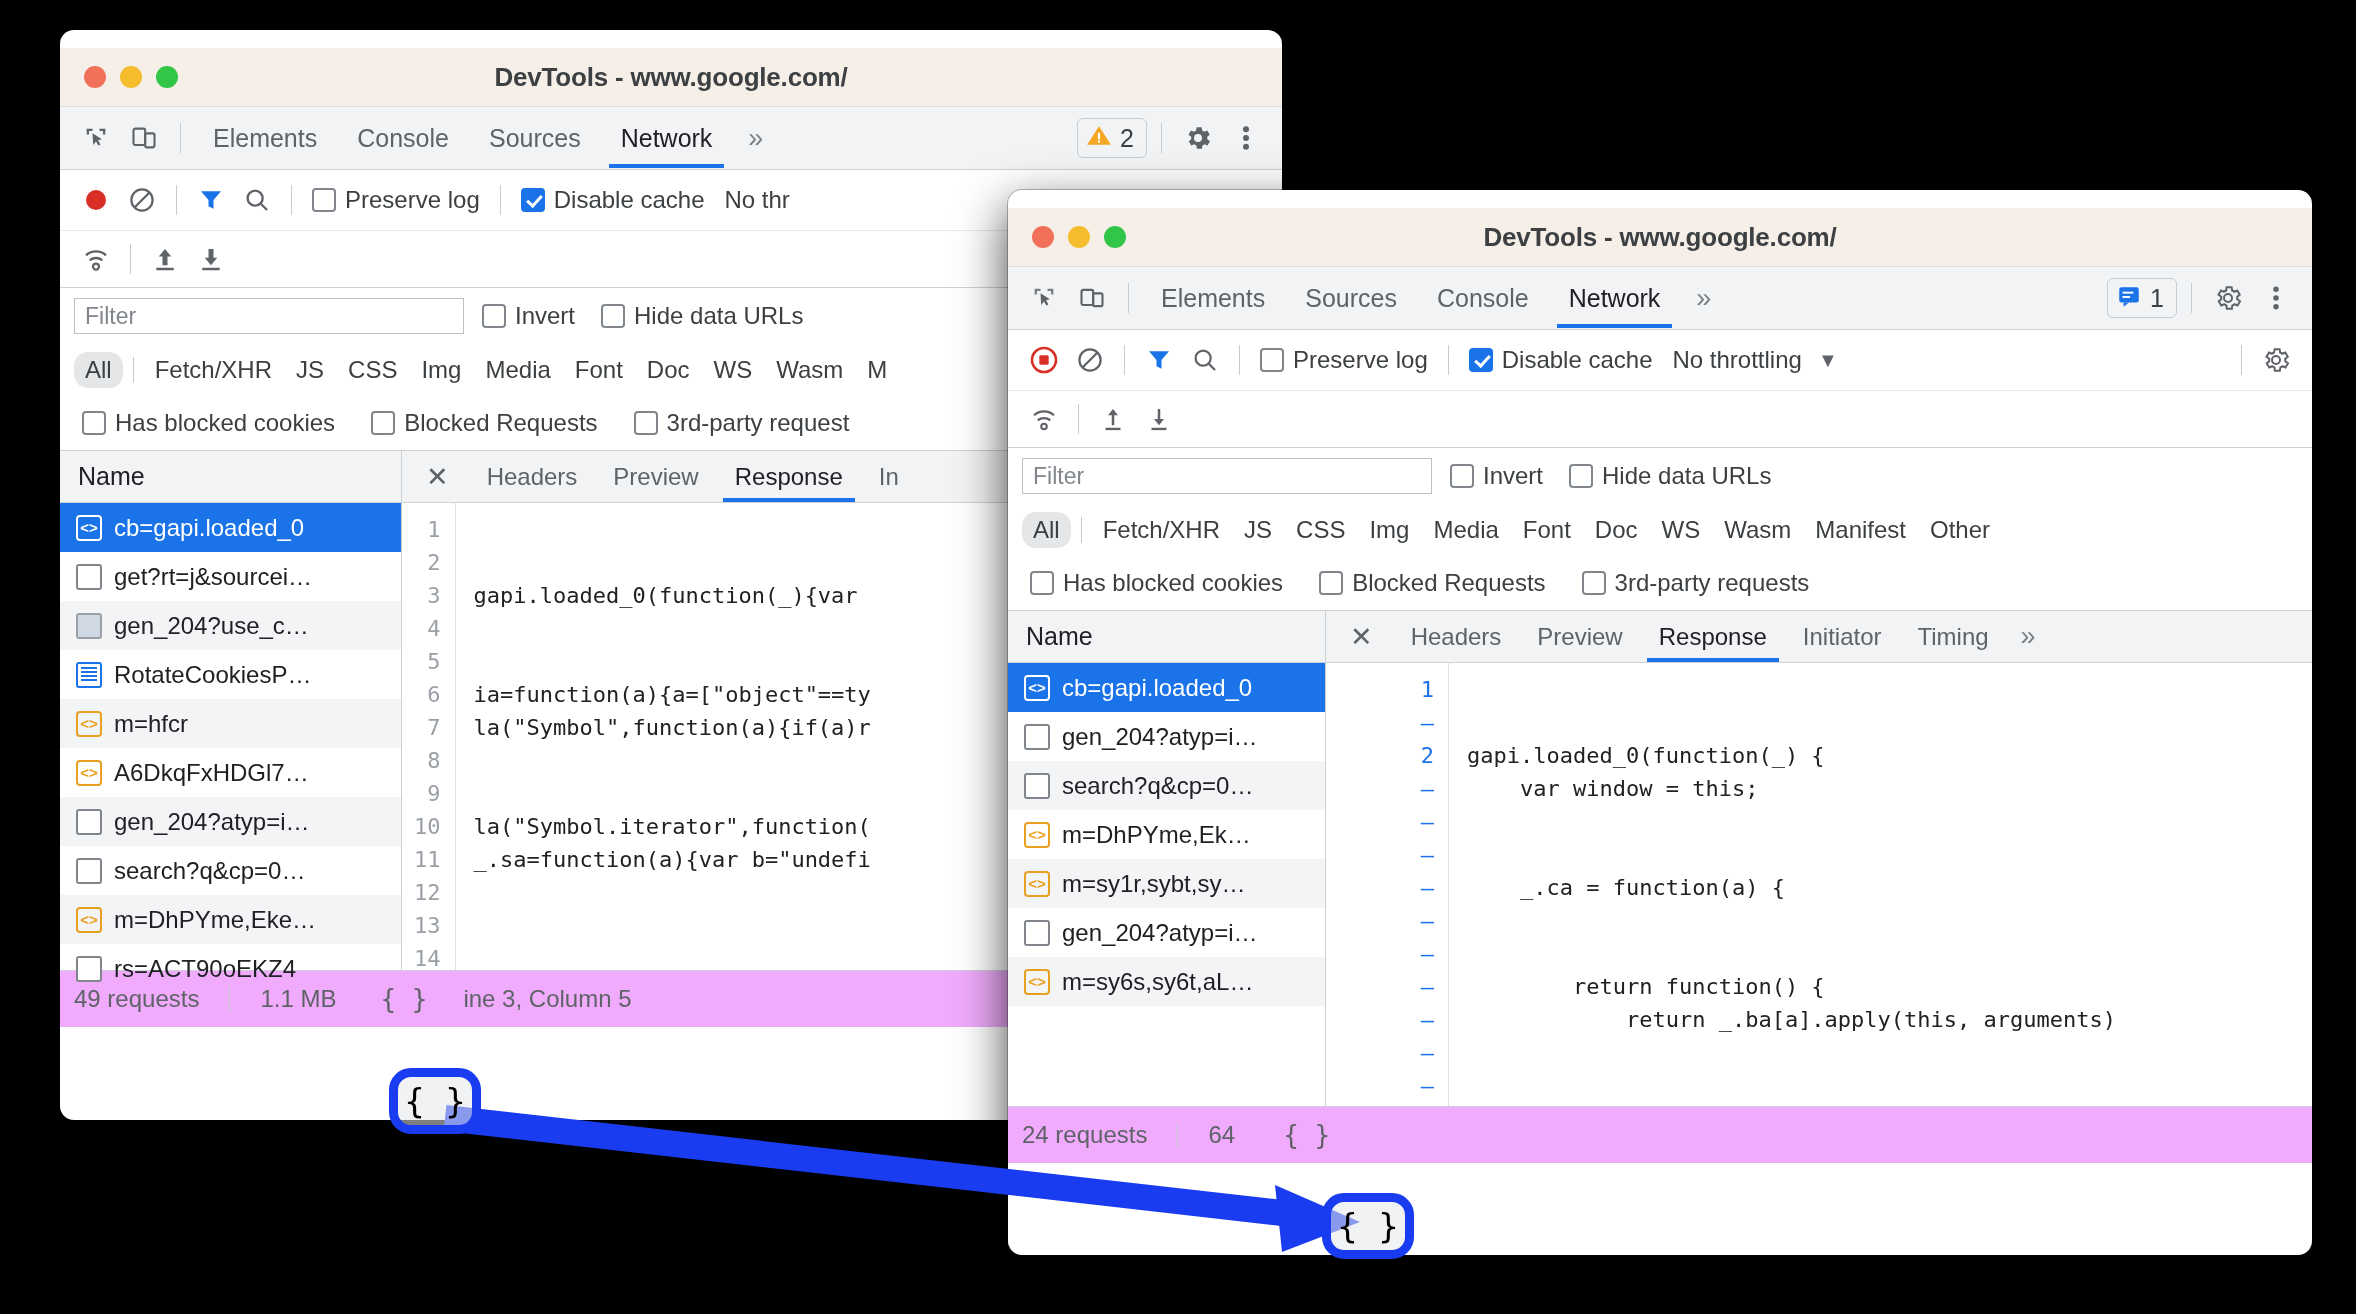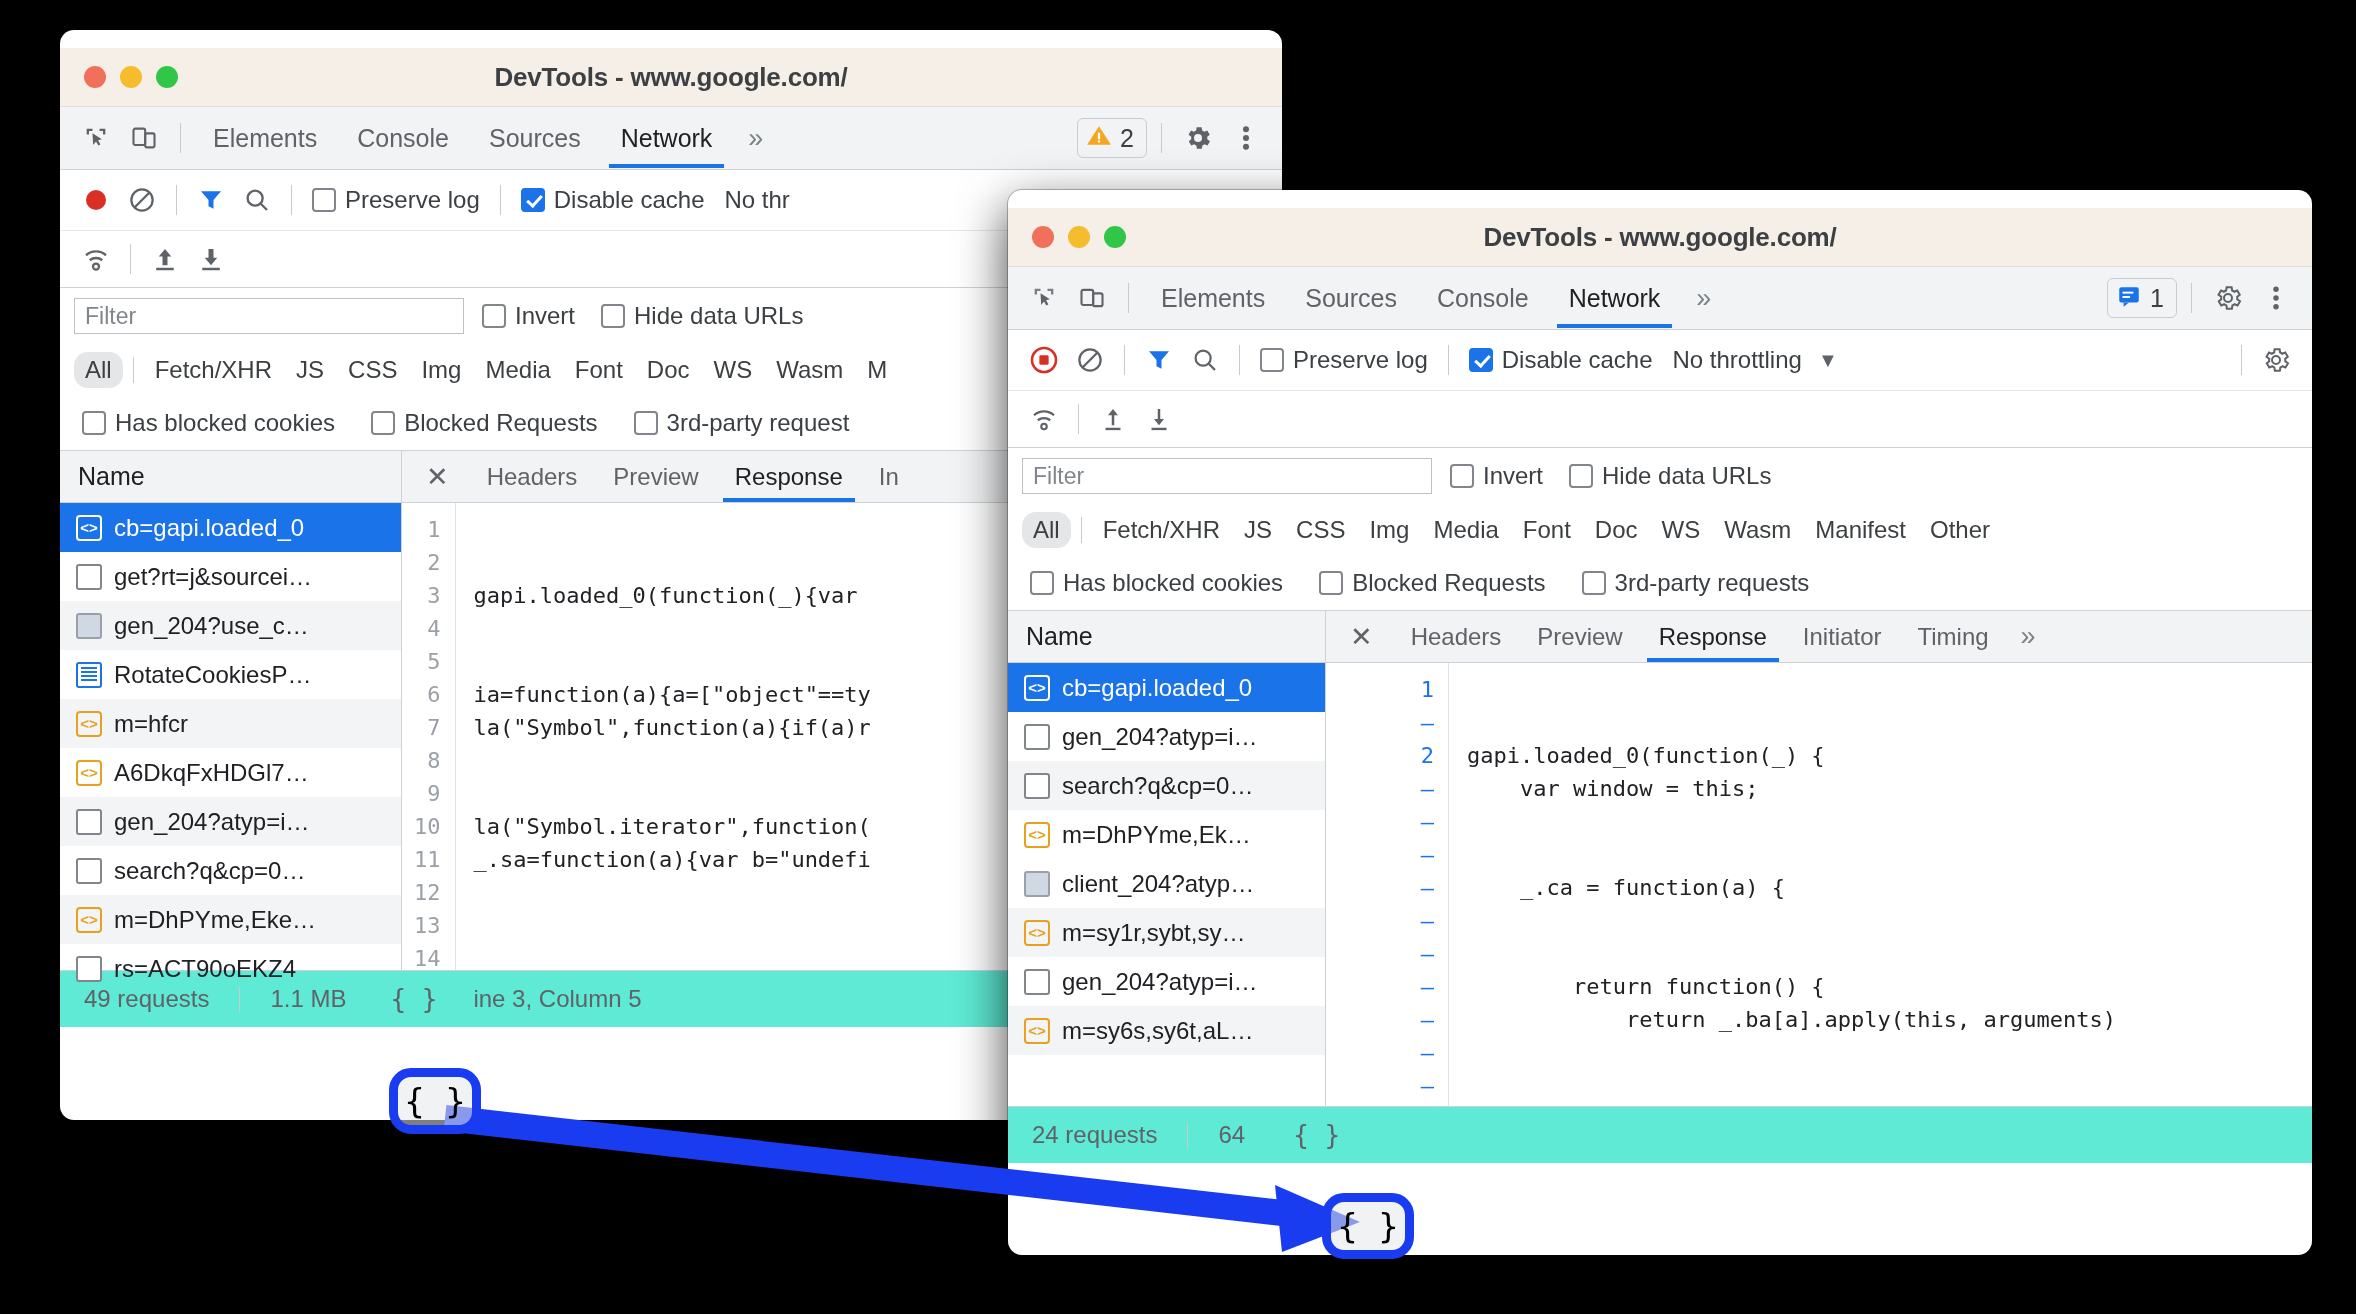--- a/index.html
+++ b/index.html
@@ -153,21 +153,21 @@
   }
   .gutter.blue{color:#1a73e8;}
   .codetext{
     padding:10px 0 0 18px;font-size:22px;line-height:33px;
     white-space:pre;color:#202124;overflow:hidden;
   }
   .num{color:#1a26c9;}
   
   .statusbar{
     height:56px;display:flex;align-items:center;gap:8px;
-    background:#5eead4;border-top:1px solid #cdd1d4;padding:0 24px;
+    background:#f0abfc;border-top:1px solid #cdd1d4;padding:0 14px;
     font-size:24px;color:#5f6368;
   }
   .statusbar .sep{width:1px;height:26px;background:#c7cbcf;margin:0 22px;}
   .braces{
     font-family:"DejaVu Sans Mono", monospace;font-size:26px;color:#5f6368;
     padding:4px 14px;border-radius:6px;
   }
   
   .ring{
     position:absolute;border:9px solid #1a3cf0;border-radius:22px;
@@ -620,24 +620,20 @@
           <span class="ricon doc"></span>
           <span>gen_204?atyp=i…</span>
           </div>
         <div class="row alt">
           <span class="ricon doc"></span>
           <span>search?q&amp;cp=0…</span>
           </div>
         <div class="row">
           <span class="ricon js">&lt;&gt;</span>
           <span>m=DhPYme,Ek…</span>
-          </div>
-        <div class="row">
-          <span class="ricon img"></span>
-          <span>client_204?atyp…</span>
           </div>
         <div class="row alt">
           <span class="ricon js">&lt;&gt;</span>
           <span>m=sy1r,sybt,sy…</span>
           </div>
         <div class="row">
           <span class="ricon doc"></span>
           <span>gen_204?atyp=i…</span>
           </div>
         <div class="row alt">

